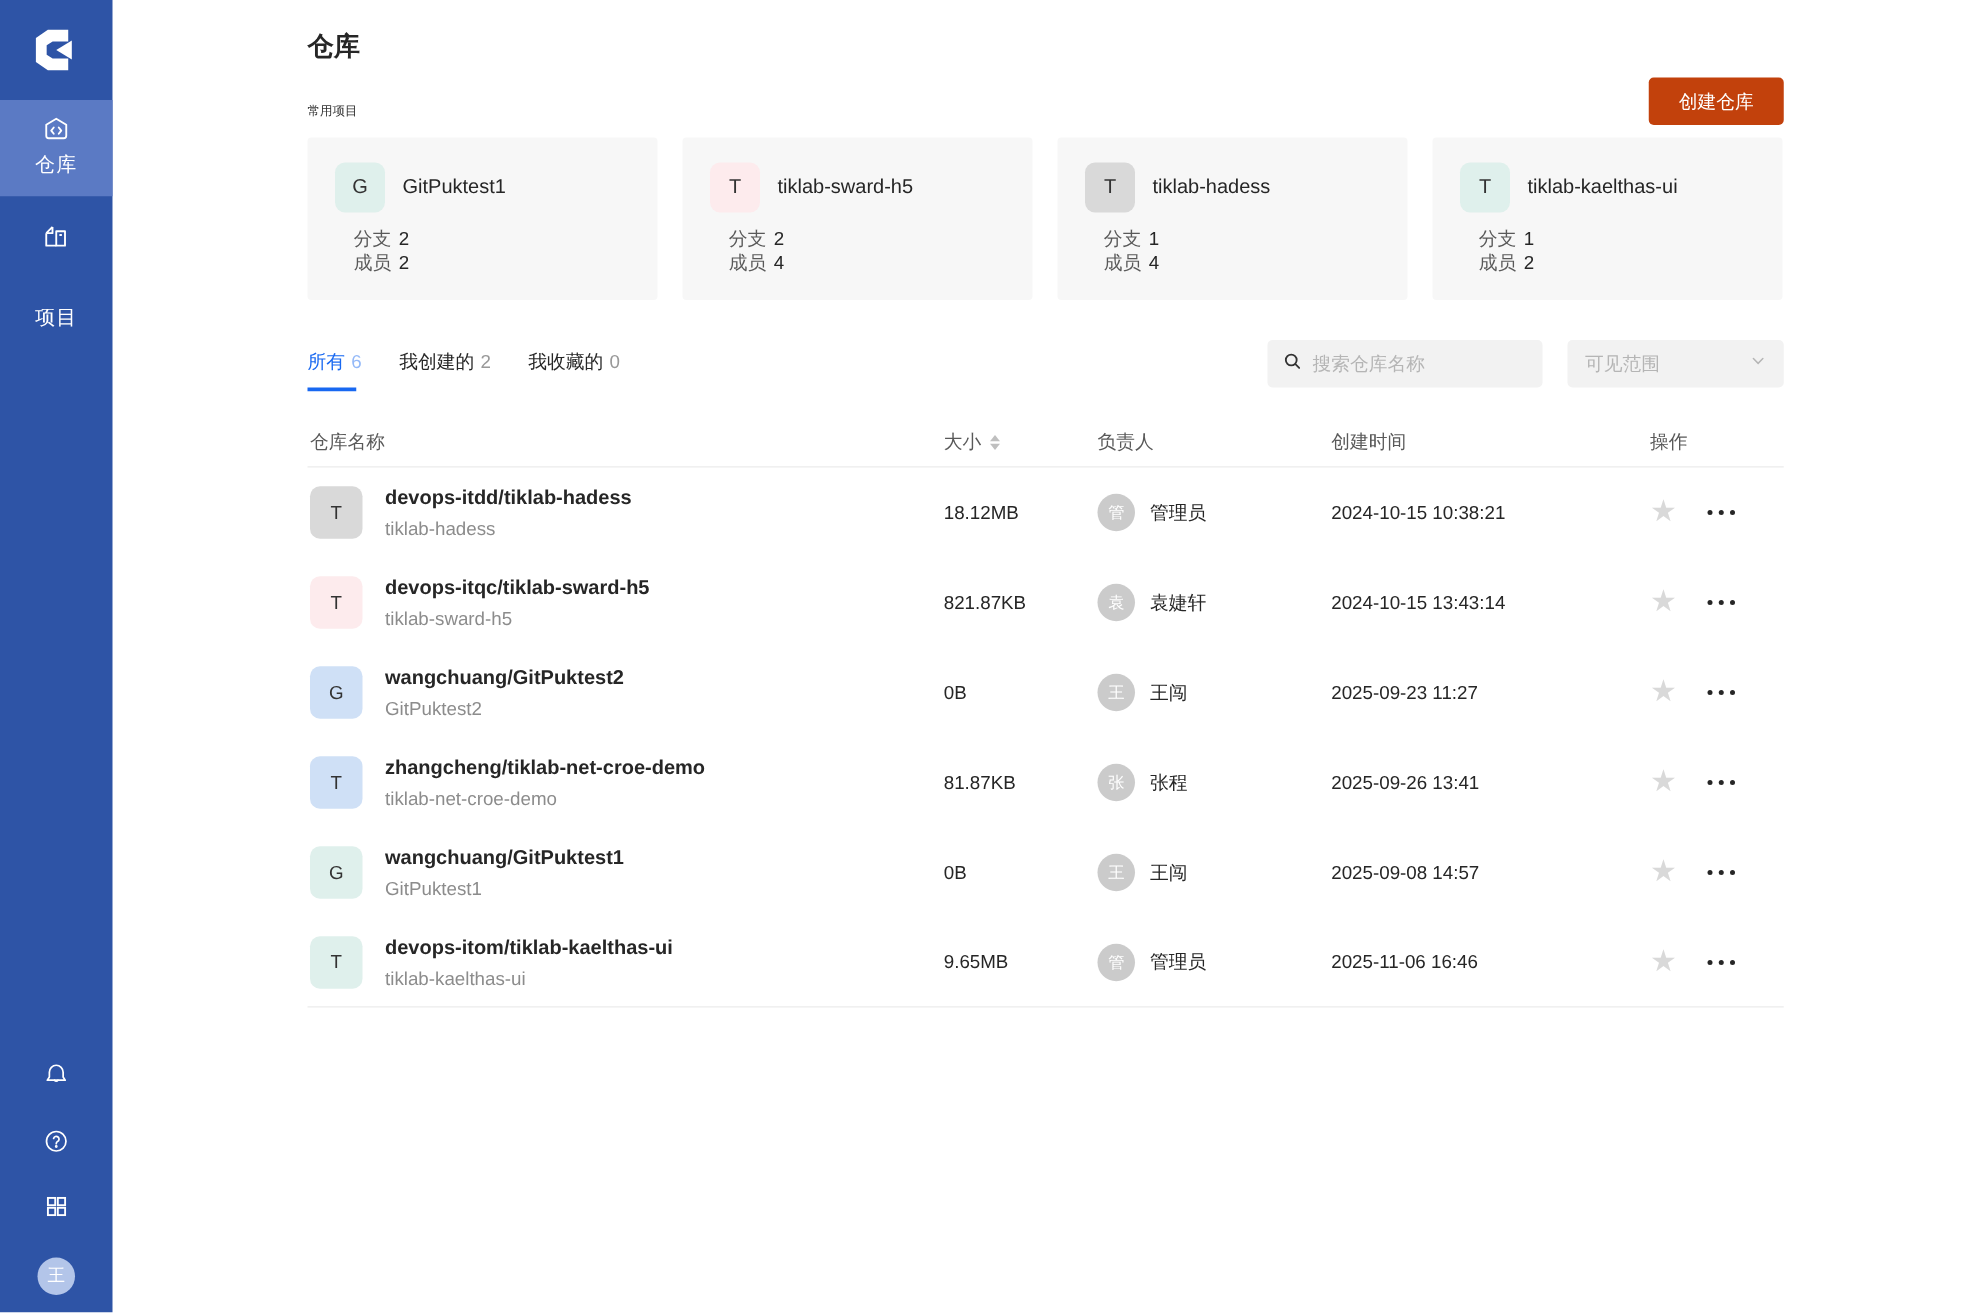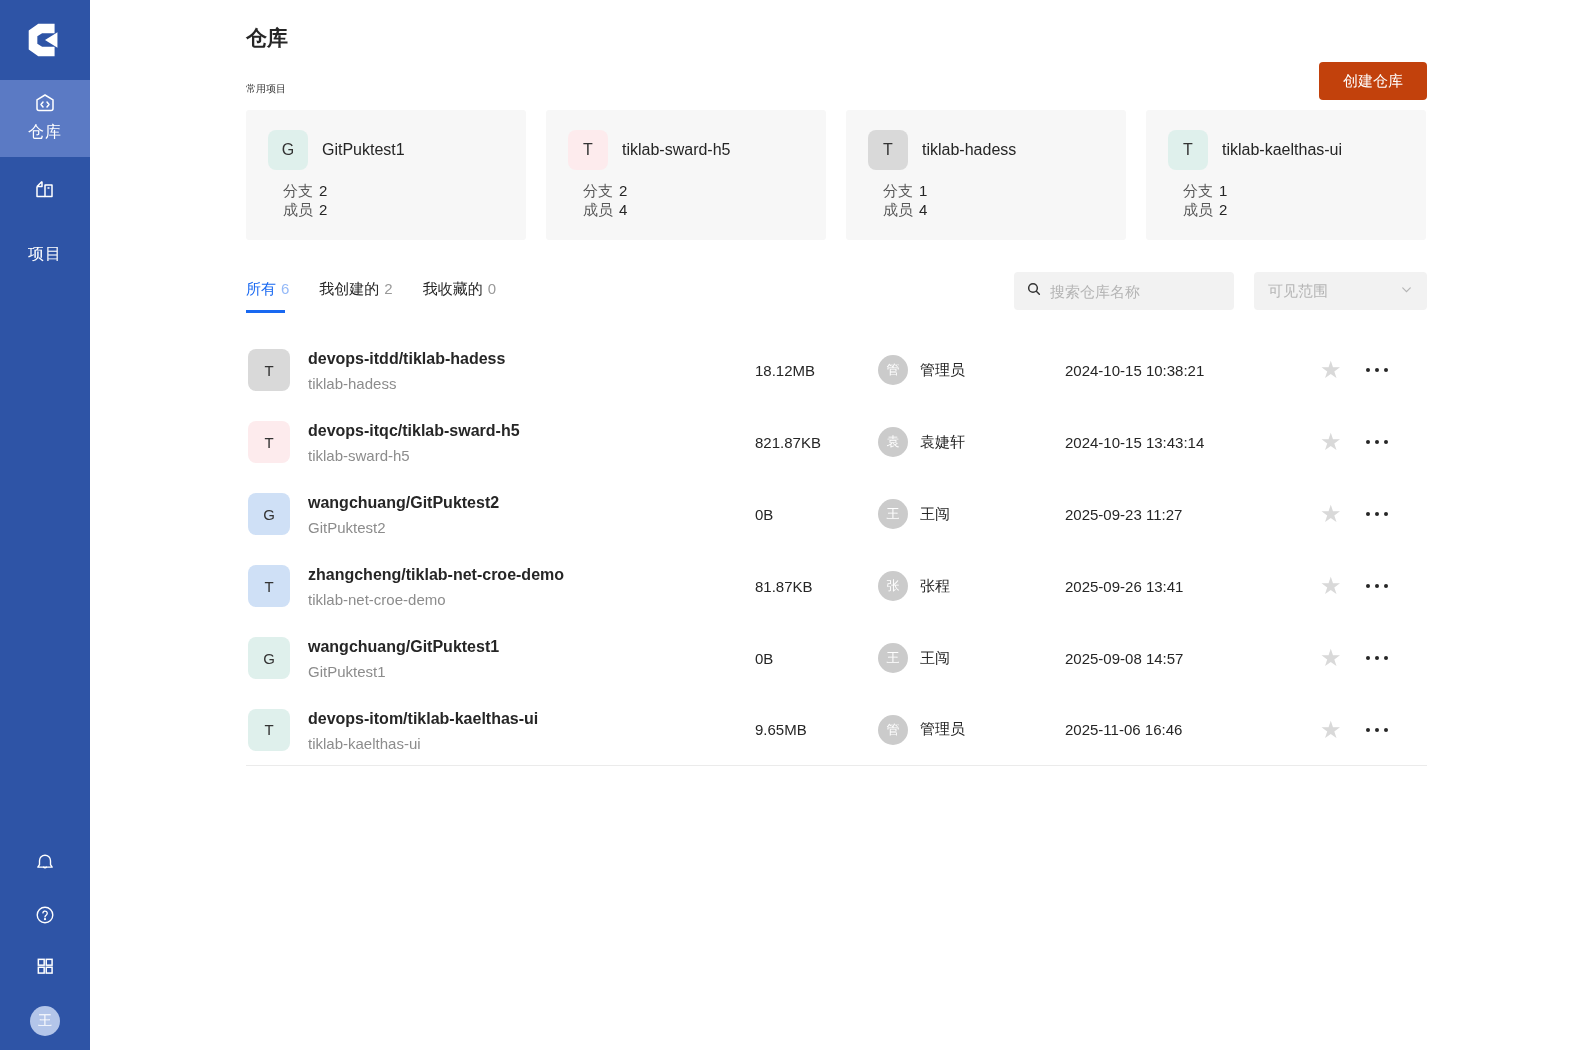--- a/index.html
+++ b/index.html
@@ -226,20 +226,33 @@
             <span>
               <svg width="13" height="13" viewBox="0 0 24 24" fill="none" stroke="#b5b5b5" stroke-width="2.2" stroke-linecap="round">
                 <path d="M5 9 L12 16 L19 9"></path>
               </svg>
             </span>
           </div>
         </div>
       </div>
 
       <div class="table">
+        <div class="thead">
+          <span class="col-name">仓库名称</span>
+          <span class="col-size">
+            <span>大小</span>
+            <span class="sort-carets">
+                <i class="caret-up"></i>
+                <i class="caret-down"></i>
+              </span>
+          </span>
+          <span class="col-owner">负责人</span>
+          <span class="col-time">创建时间</span>
+          <span class="col-act">操作</span>
+        </div>
 
         <div class="trow">
           <span class="col-name">
             <span class="row-avatar" style="background: rgb(217, 217, 217);">T</span>
             <span>
               <div class="repo-name">devops-itdd/tiklab-hadess</div>
               <div class="repo-sub">tiklab-hadess</div>
             </span>
           </span>
           <span class="col-size size-val">18.12MB</span>

